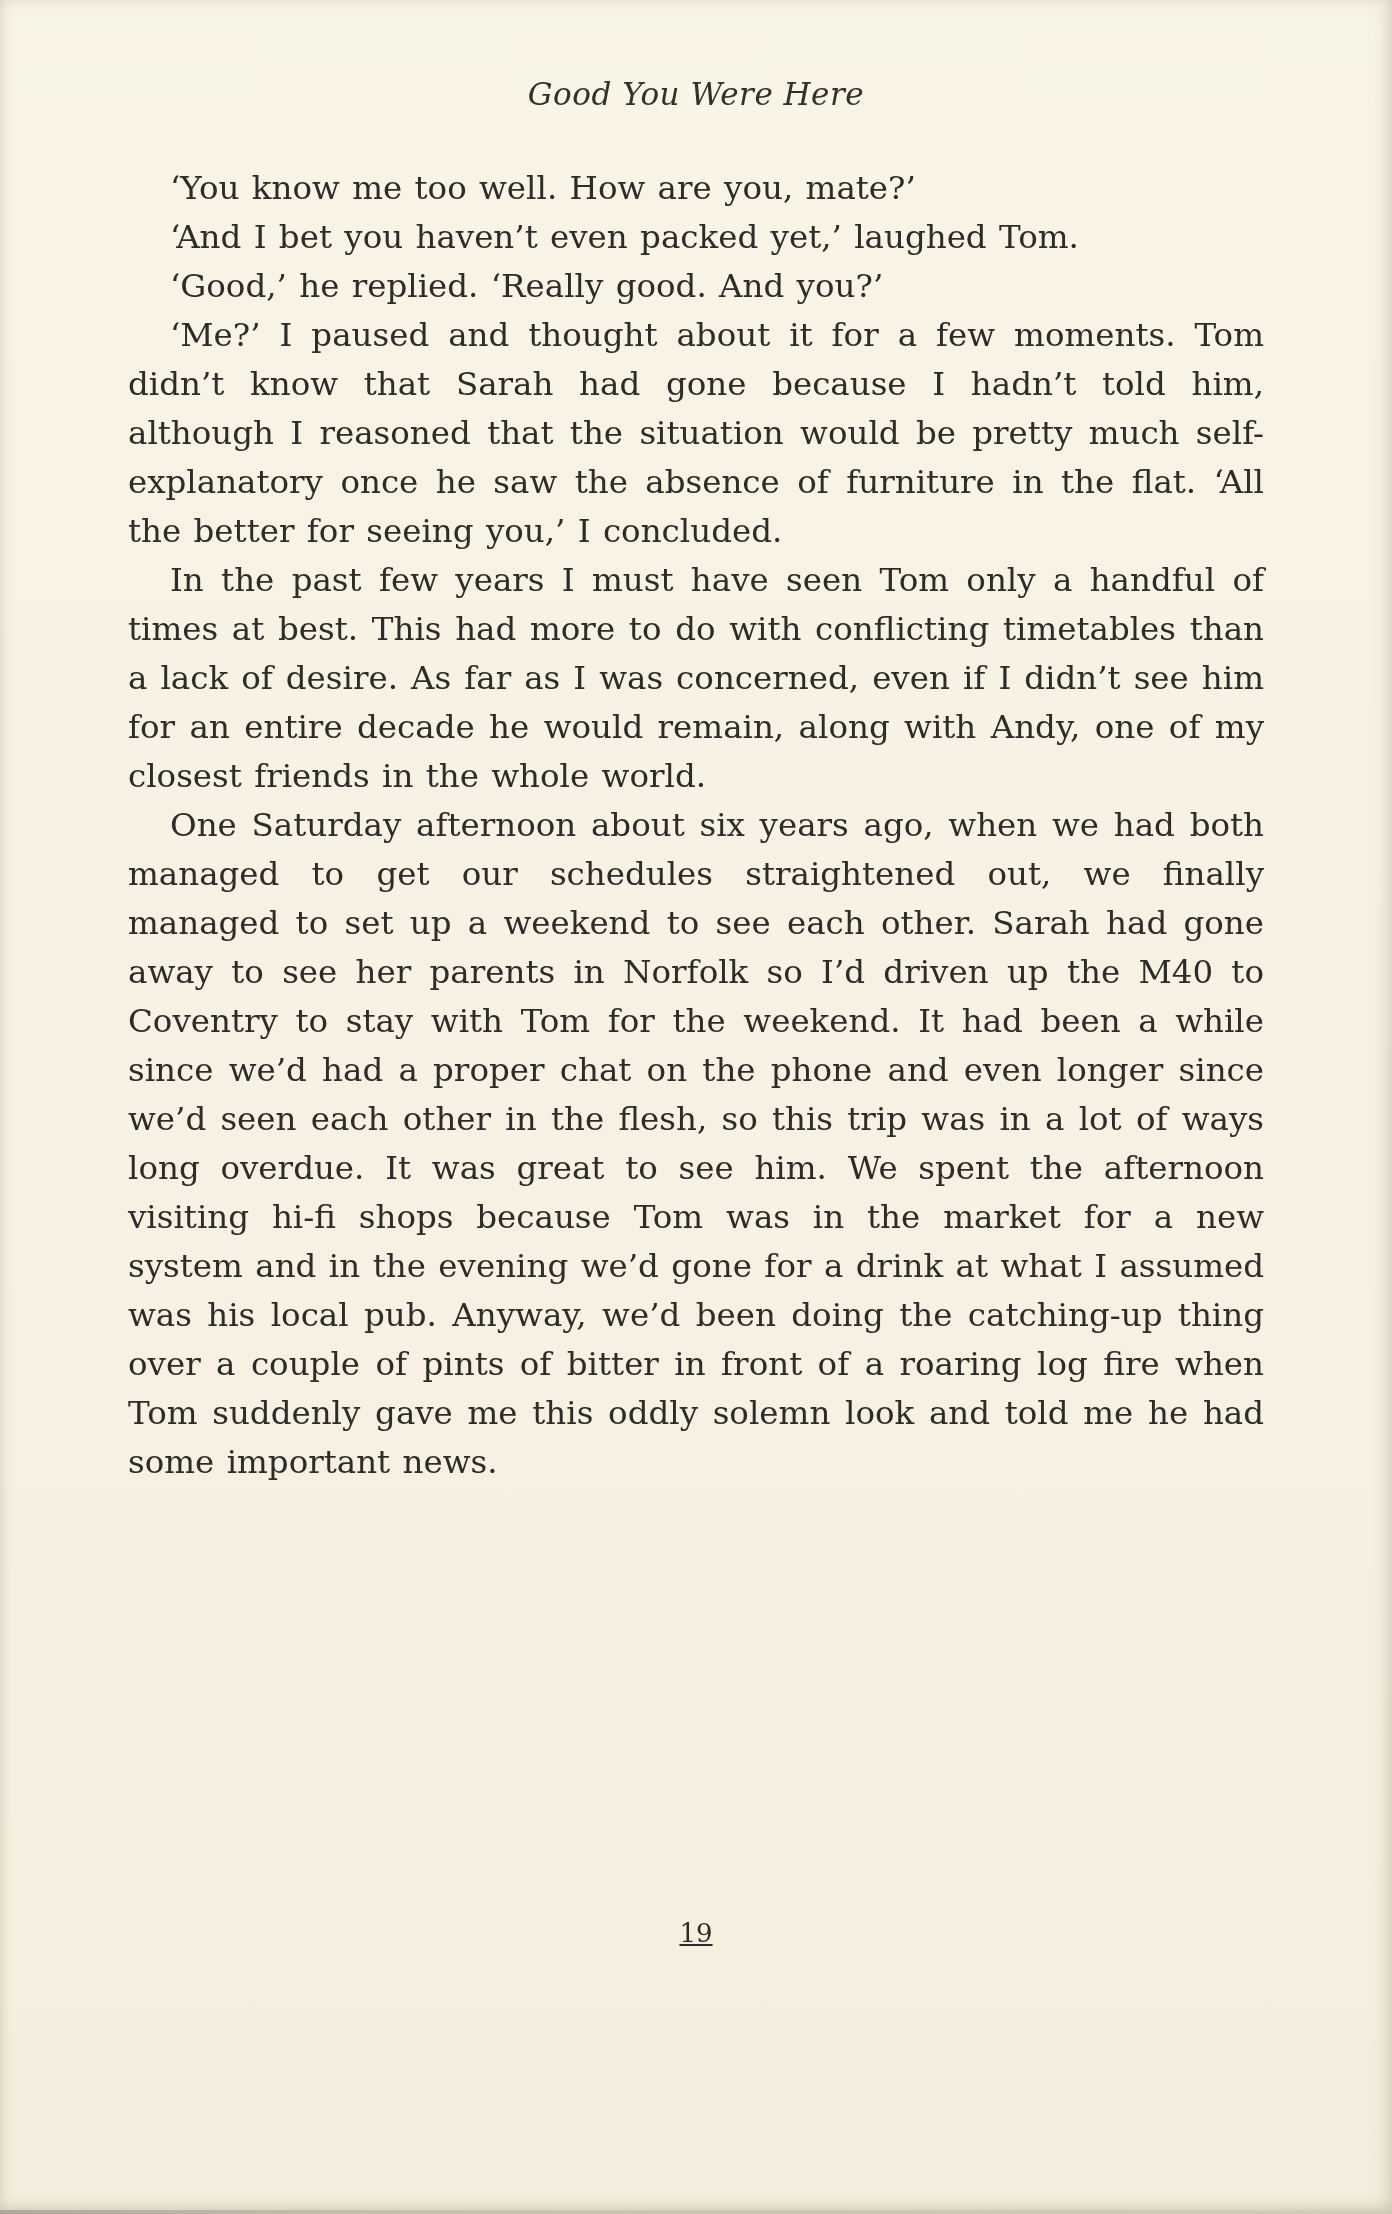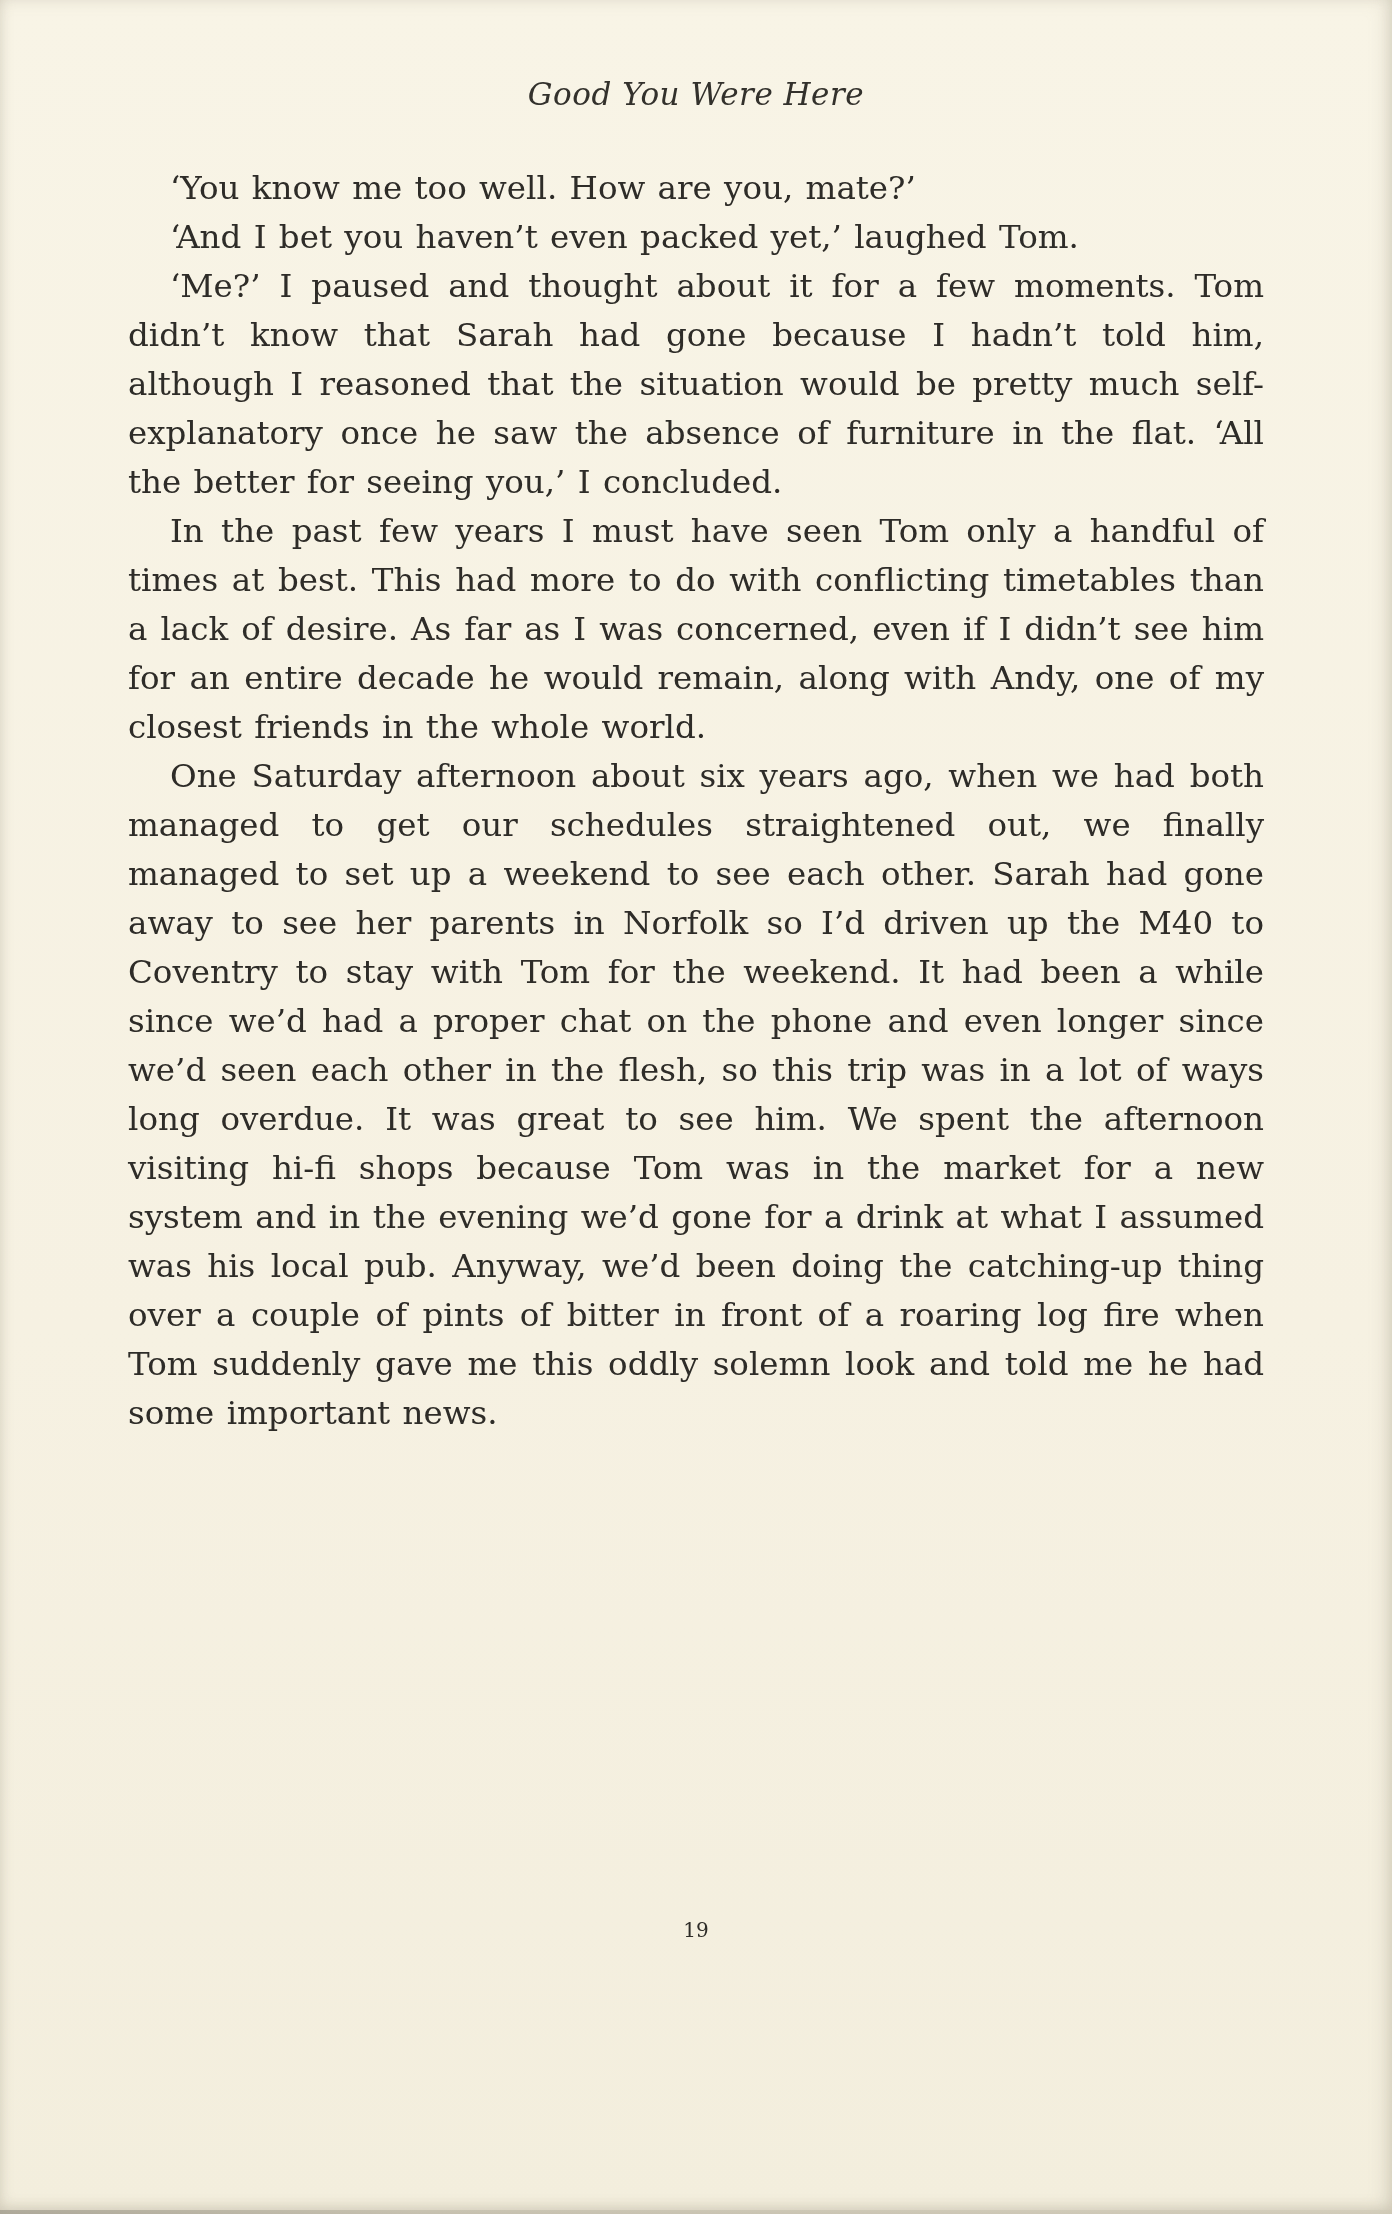--- a/index.html
+++ b/index.html
@@ -37,22 +37,23 @@
   .page-body p {
     margin: 0;
     text-indent: 42px;
   }
   .page-number {
     position: absolute;
     left: 0;
     right: 0;
     top: 1918px;
     text-align: center;
-    font-size: 20px;
+    font-size: 26px;
     color: #2e2c28;
+    text-decoration: underline;
   }
   .scan-edge-bottom {
     position: absolute;
     left: 0;
     bottom: 0;
     width: 100%;
     height: 4px;
     background: linear-gradient(90deg, #8d897b 0%, #b9b4a2 30%, #cfc9b6 100%);
     opacity: 0.55;
   }
@@ -60,20 +61,21 @@
 </head>
 <body>
 
 <div class="page">
 
   <div class="running-header">Good You Were Here</div>
 
   <div class="page-body">
     <p>‘You know me too well. How are you, mate?’</p>
     <p>‘And I bet you haven’t even packed yet,’ laughed Tom.</p>
+    <p>‘Good,’ he replied. ‘Really good. And you?’</p>
     <p>‘Me?’ I paused and thought about it for a few moments. Tom didn’t know that Sarah had gone because I hadn’t told him, although I reasoned that the situation would be pretty much self-explanatory once he saw the absence of furniture in the flat. ‘All the better for seeing you,’ I concluded.</p>
     <p>In the past few years I must have seen Tom only a handful of times at best. This had more to do with conflicting timetables than a lack of desire. As far as I was concerned, even if I didn’t see him for an entire decade he would remain, along with Andy, one of my closest friends in the whole world.</p>
     <p>One Saturday afternoon about six years ago, when we had both managed to get our schedules straightened out, we finally managed to set up a weekend to see each other. Sarah had gone away to see her parents in Norfolk so I’d driven up the M40 to Coventry to stay with Tom for the weekend. It had been a while since we’d had a proper chat on the phone and even longer since we’d seen each other in the flesh, so this trip was in a lot of ways long overdue. It was great to see him. We spent the afternoon visiting hi-fi shops because Tom was in the market for a new system and in the evening we’d gone for a drink at what I assumed was his local pub. Anyway, we’d been doing the catching-up thing over a couple of pints of bitter in front of a roaring log fire when Tom suddenly gave me this oddly solemn look and told me he had some important news.</p>
   </div>
 
   <div class="page-number">19</div>
 
   <div class="scan-edge-bottom"></div>
 
 </div>

